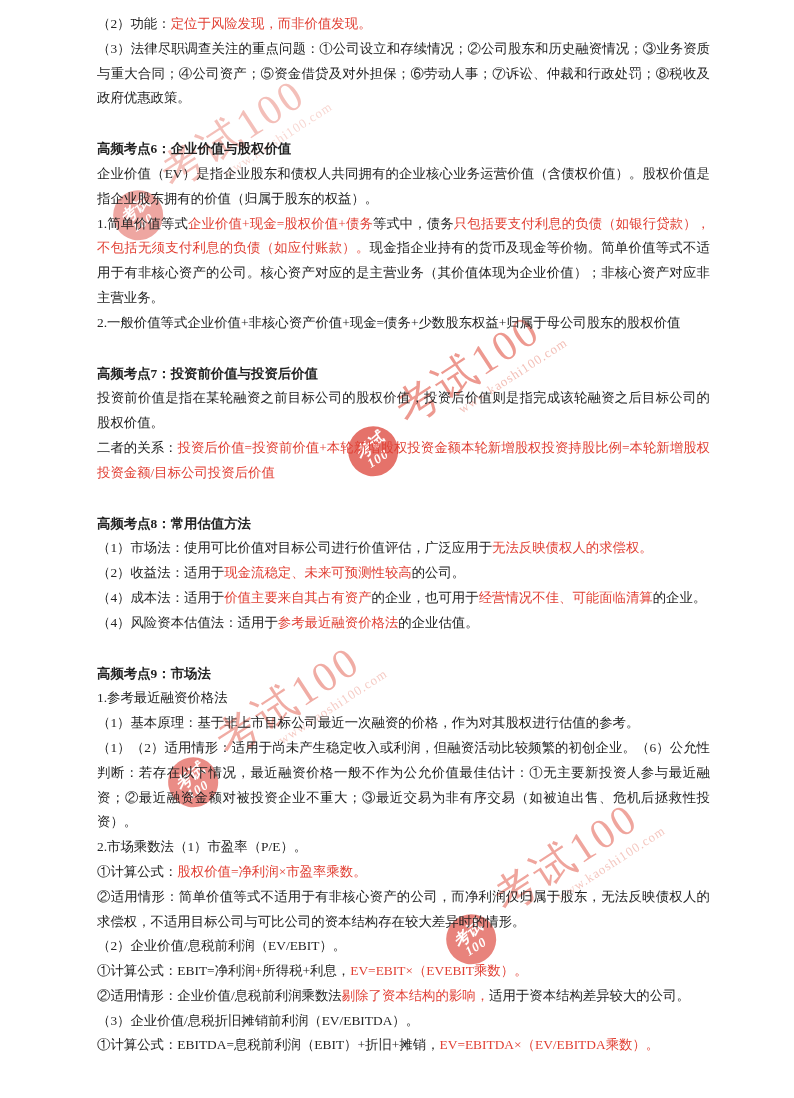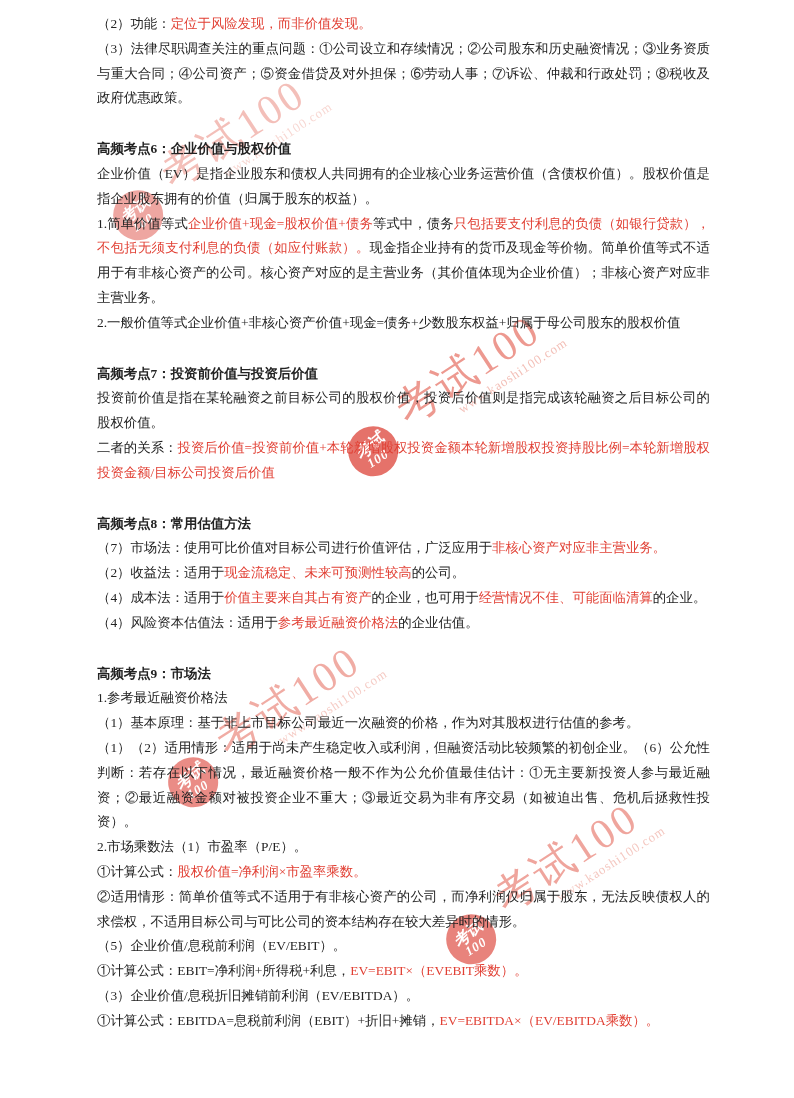--- a/index.html
+++ b/index.html
@@ -109,28 +109,29 @@
     <div class="blk para"><span class="run-black">（2）功能：</span><span class="run-red">定位于风险发现，而非价值发现。</span></div>
     <div class="blk para"><span class="run-black">（3）法律尽职调查关注的重点问题：①公司设立和存续情况；②公司股东和历史融资情况；③业务资质与重大合同；④公司资产；⑤资金借贷及对外担保；⑥劳动人事；⑦诉讼、仲裁和行政处罚；⑧税收及政府优惠政策。</span></div>
     <div class="blk heading"><span class="run-black">高频考点6：企业价值与股权价值</span></div>
     <div class="blk para"><span class="run-black">企业价值（EV）是指企业股东和债权人共同拥有的企业核心业务运营价值（含债权价值）。股权价值是指企业股东拥有的价值（归属于股东的权益）。</span></div>
     <div class="blk para"><span class="run-black">1.简单价值等式</span><span class="run-red">企业价值+现金=股权价值+债务</span><span class="run-black">等式中，债务</span><span class="run-red">只包括要支付利息的负债（如银行贷款），不包括无须支付利息的负债（如应付账款）。</span><span class="run-black">现金指企业持有的货币及现金等价物。简单价值等式不适用于有非核心资产的公司。核心资产对应的是主营业务（其价值体现为企业价值）；非核心资产对应非主营业务。</span></div>
     <div class="blk para"><span class="run-black">2.一般价值等式企业价值+非核心资产价值+现金=债务+少数股东权益+归属于母公司股东的股权价值</span></div>
     <div class="blk heading"><span class="run-black">高频考点7：投资前价值与投资后价值</span></div>
     <div class="blk para"><span class="run-black">投资前价值是指在某轮融资之前目标公司的股权价值，投资后价值则是指完成该轮融资之后目标公司的股权价值。</span></div>
     <div class="blk para"><span class="run-black">二者的关系：</span><span class="run-red">投资后价值=投资前价值+本轮新增股权投资金额本轮新增股权投资持股比例=本轮新增股权投资金额/目标公司投资后价值</span></div>
     <div class="blk heading"><span class="run-black">高频考点8：常用估值方法</span></div>
-    <div class="blk para"><span class="run-black">（7）市场法：使用可比价值对目标公司进行价值评估，广泛应用于</span><span class="run-red">非核心资产对应非主营业务。</span></div>
+    <div class="blk para"><span class="run-black">（1）市场法：使用可比价值对目标公司进行价值评估，广泛应用于</span><span class="run-red">无法反映债权人的求偿权。</span></div>
     <div class="blk para"><span class="run-black">（2）收益法：适用于</span><span class="run-red">现金流稳定、未来可预测性较高</span><span class="run-black">的公司。</span></div>
     <div class="blk para"><span class="run-black">（4）成本法：适用于</span><span class="run-red">价值主要来自其占有资产</span><span class="run-black">的企业，也可用于</span><span class="run-red">经营情况不佳、可能面临清算</span><span class="run-black">的企业。</span></div>
     <div class="blk para"><span class="run-black">（4）风险资本估值法：适用于</span><span class="run-red">参考最近融资价格法</span><span class="run-black">的企业估值。</span></div>
     <div class="blk heading"><span class="run-black">高频考点9：市场法</span></div>
     <div class="blk bold-line"><span class="run-black">1.参考最近融资价格法</span></div>
     <div class="blk para"><span class="run-black">（1）基本原理：基于非上市目标公司最近一次融资的价格，作为对其股权进行估值的参考。</span></div>
     <div class="blk para"><span class="run-black">（1）（2）适用情形：适用于尚未产生稳定收入或利润，但融资活动比较频繁的初创企业。（6）公允性判断：若存在以下情况，最近融资价格一般不作为公允价值最佳估计：①无主要新投资人参与最近融资；②最近融资金额对被投资企业不重大；③最近交易为非有序交易（如被迫出售、危机后拯救性投资）。</span></div>
     <div class="blk bold-line"><span class="run-black">2.市场乘数法（1）市盈率（P/E）。</span></div>
     <div class="blk para"><span class="run-black">①计算公式：</span><span class="run-red">股权价值=净利润×市盈率乘数。</span></div>
     <div class="blk para"><span class="run-black">②适用情形：简单价值等式不适用于有非核心资产的公司，而净利润仅归属于股东，无法反映债权人的求偿权，不适用目标公司与可比公司的资本结构存在较大差异时的情形。</span></div>
-    <div class="blk para"><span class="run-black">（5）企业价值/息税前利润（EV/EBIT）。</span></div>
+    <div class="blk para"><span class="run-black">（2）企业价值/息税前利润（EV/EBIT）。</span></div>
     <div class="blk para"><span class="run-black">①计算公式：EBIT=净利润+所得税+利息，</span><span class="run-red">EV=EBIT×（EVEBIT乘数）。</span></div>
+    <div class="blk para"><span class="run-black">②适用情形：企业价值/息税前利润乘数法</span><span class="run-red">剔除了资本结构的影响，</span><span class="run-black">适用于资本结构差异较大的公司。</span></div>
     <div class="blk para"><span class="run-black">（3）企业价值/息税折旧摊销前利润（EV/EBITDA）。</span></div>
     <div class="blk para"><span class="run-black">①计算公式：EBITDA=息税前利润（EBIT）+折旧+摊销，</span><span class="run-red">EV=EBITDA×（EV/EBITDA乘数）。</span></div>
   </div>
 
 </body></html>

